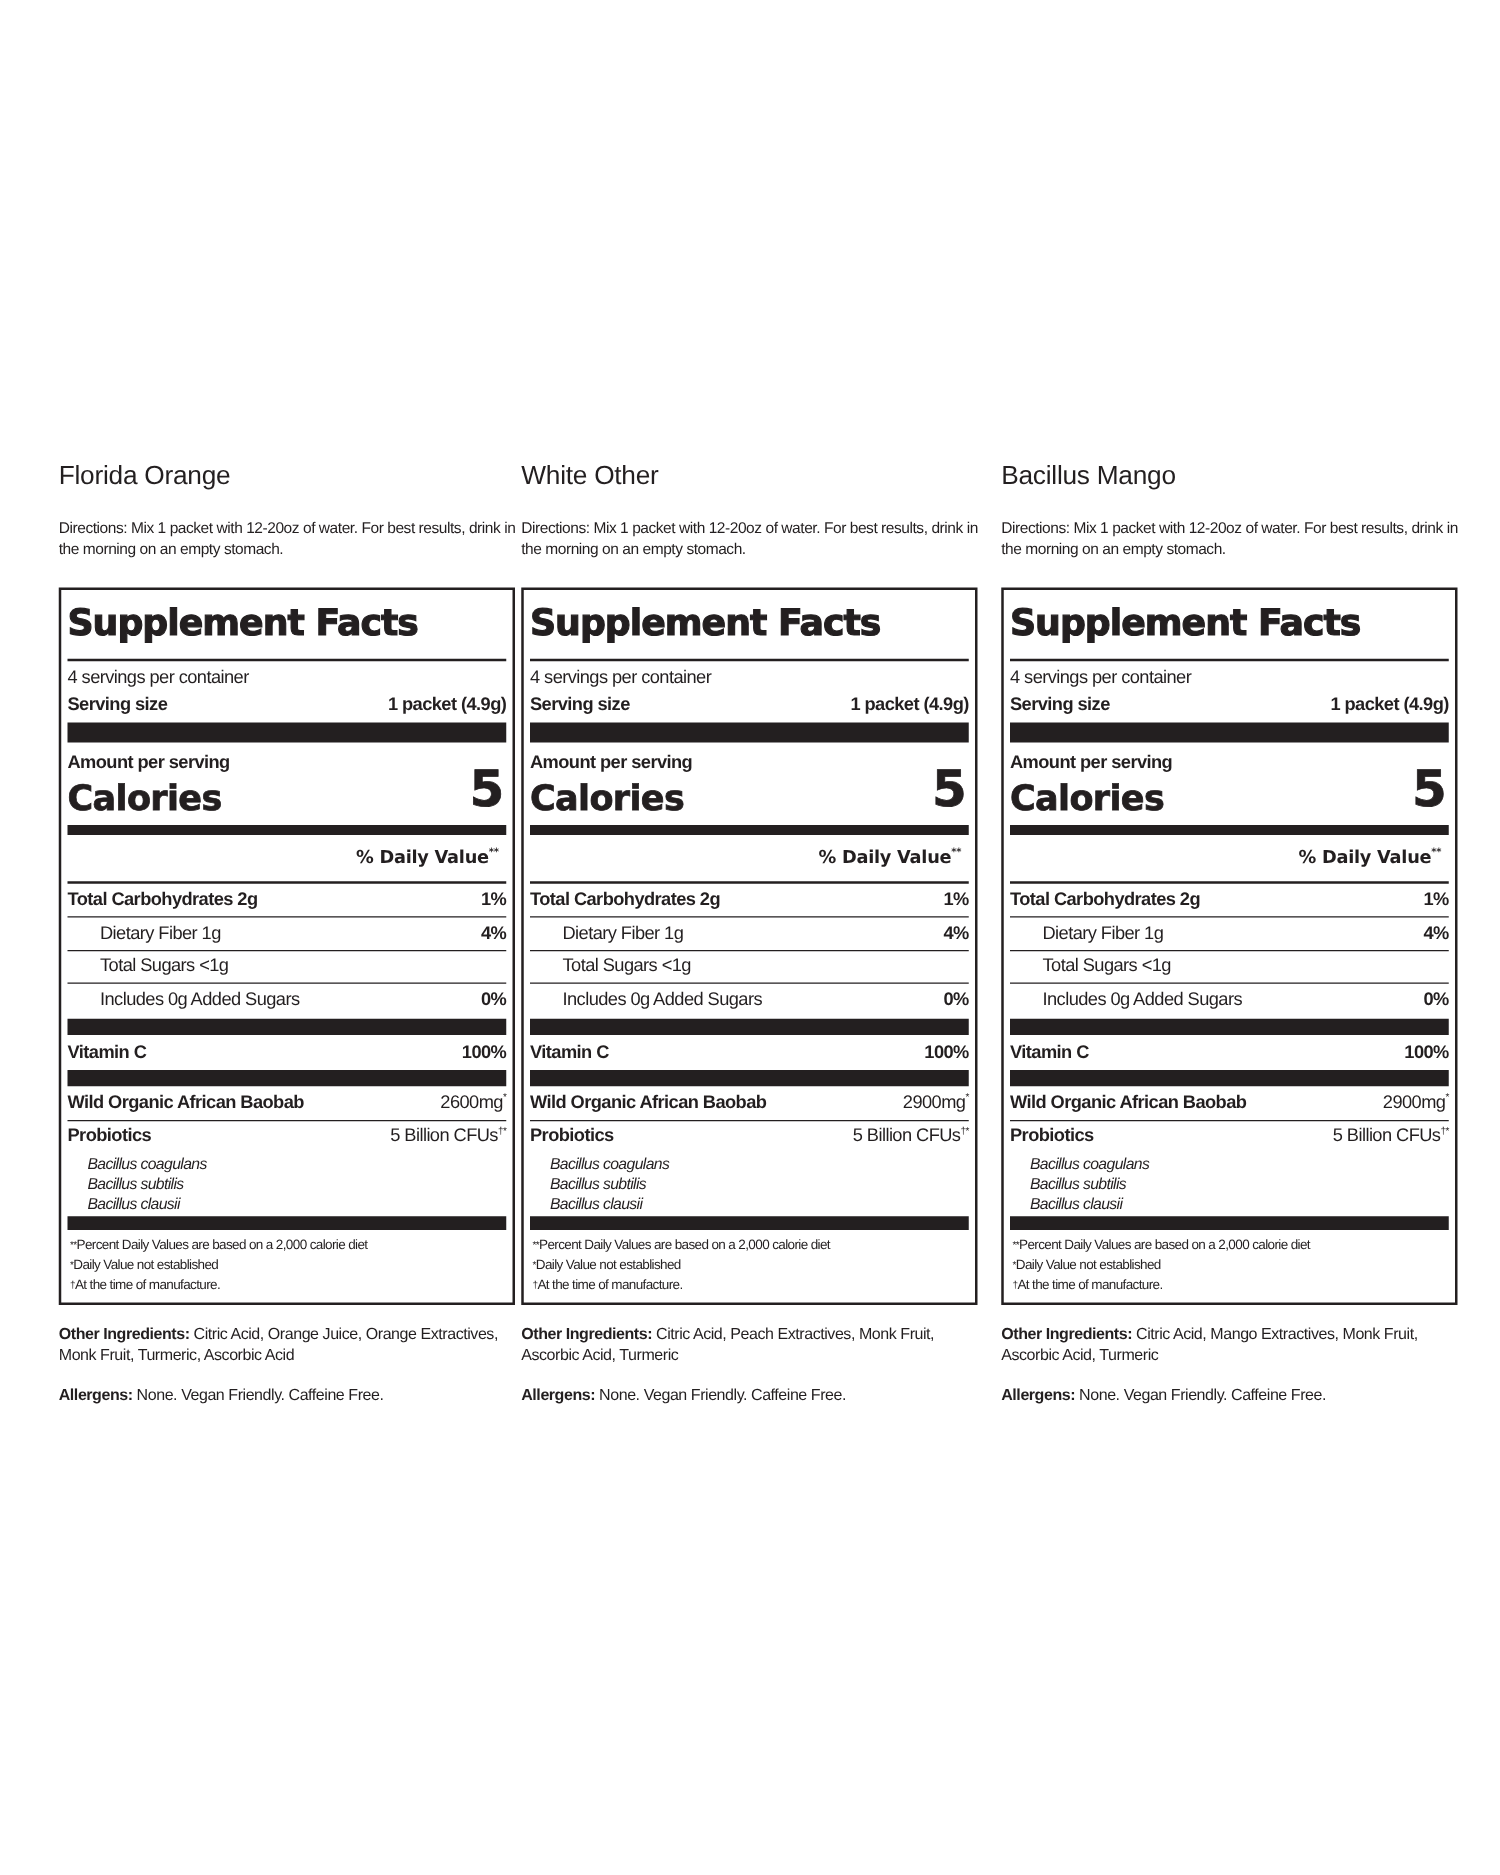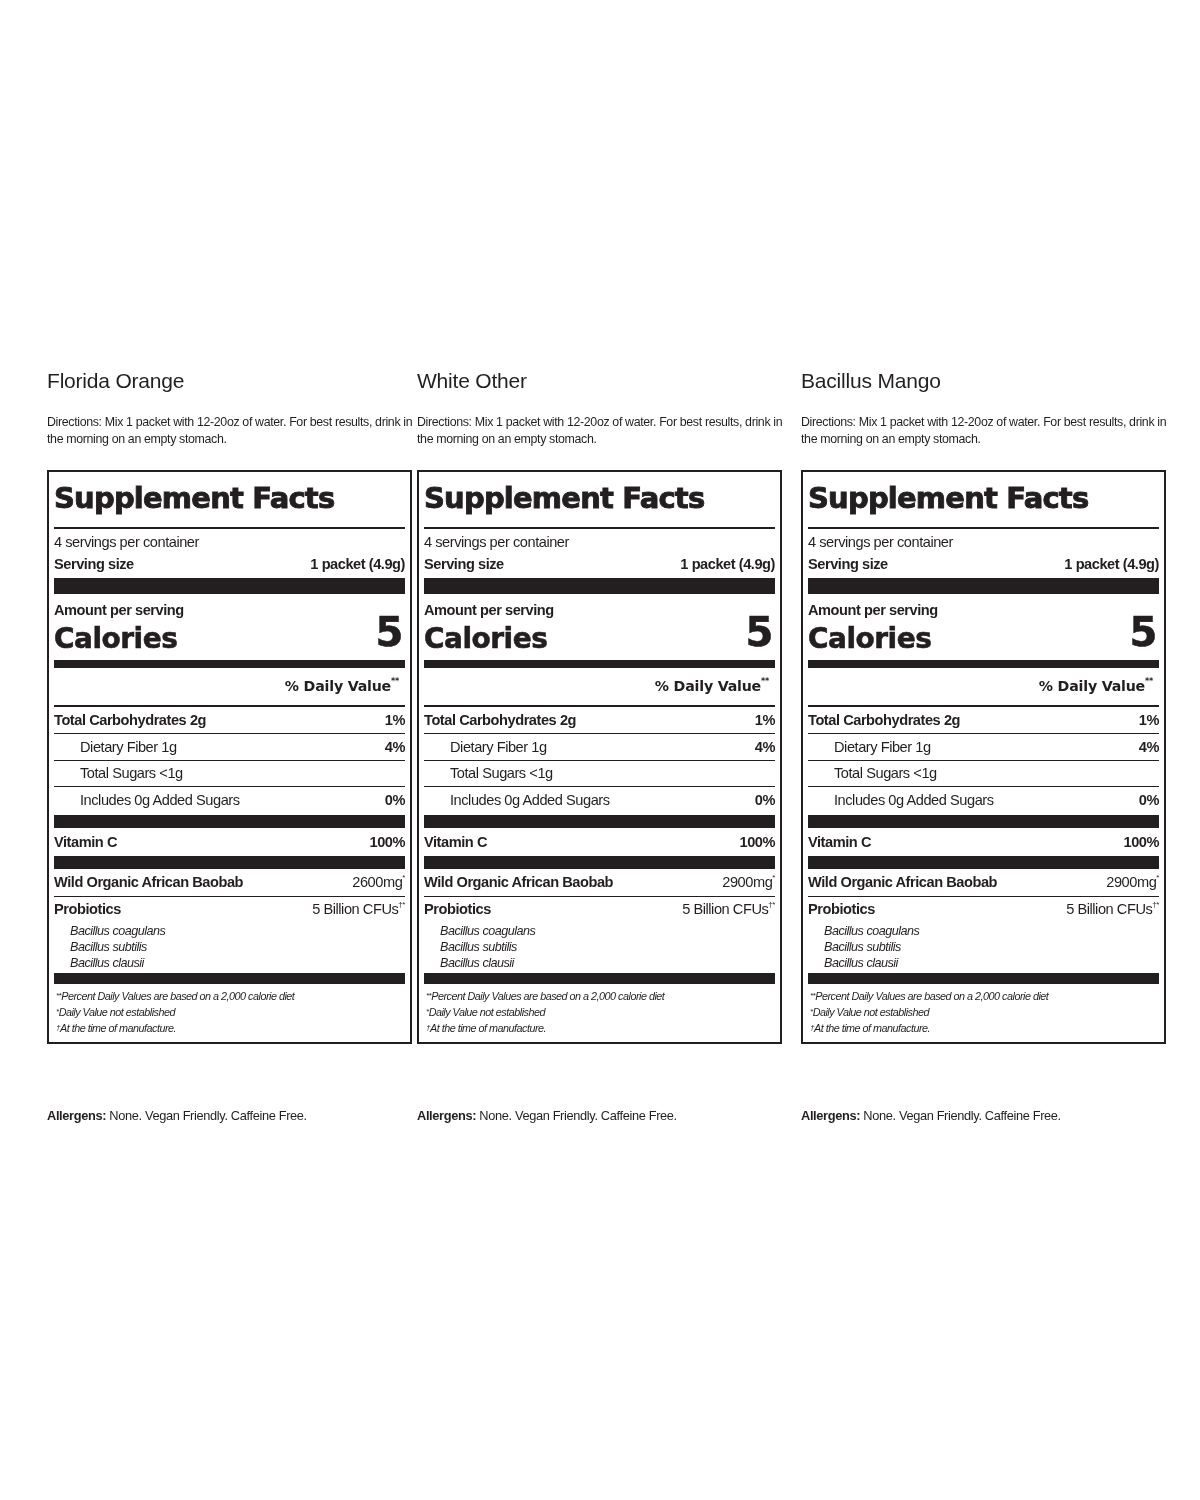--- a/index.html
+++ b/index.html
@@ -15,21 +15,21 @@
   .sf-title { top:3px; font-family:"DejaVu Sans", sans-serif; font-weight:900; font-size:29px; letter-spacing:-0.8px; line-height:46px; white-space:nowrap; -webkit-text-stroke:0.9px #231f20; }
   .hline { position:absolute; left:0; right:0; background:#231f20; }
   .row { position:absolute; left:0; right:0; display:flex; justify-content:space-between; align-items:baseline; font-size:14.6px; letter-spacing:-0.45px; white-space:nowrap; }
   .bold { font-weight:700; }
   .indent { padding-left:26px; }
   .cal-label { font-family:"DejaVu Sans", sans-serif; font-weight:900; font-size:28px; letter-spacing:-0.5px; -webkit-text-stroke:0.6px #231f20; }
   .cal-val { font-family:"DejaVu Sans", sans-serif; font-weight:900; font-size:40px; -webkit-text-stroke:0.6px #231f20; padding-right:2px; }
   .dv-head { justify-content:flex-end; font-family:"DejaVu Sans", sans-serif; font-weight:900; font-size:14.2px; letter-spacing:-0.2px; padding-right:6px; }
   sup { font-size:8px; vertical-align:top; position:relative; top:-1px; }
   .species { position:absolute; left:16px; font-style:italic; font-size:12.6px; letter-spacing:-0.5px; line-height:16px; }
-  .foot { position:absolute; left:2px; font-size:10.8px; letter-spacing:-0.5px; line-height:15.5px; white-space:nowrap;font-style:italic; }
+  .foot { position:absolute; left:2px; font-size:10.8px; letter-spacing:-0.5px; line-height:15.5px; white-space:nowrap; }
   .other { position:absolute; top:1059px; left:0; width:375px; font-size:12.8px; line-height:16.5px; letter-spacing:-0.35px; }
   .allergens { position:absolute; top:1108px; left:0; font-size:12.8px; letter-spacing:-0.35px; white-space:nowrap; }
   .other b, .allergens b { font-weight:700; }
 </style>
 </head>
 <body>
 
 <div id="panels">
   <div class="panel" style="left: 47px;">
     <div class="flavor">Florida Orange</div>
@@ -107,20 +107,21 @@
         <div class="species" style="top:467px;">Bacillus subtilis</div>
         <div class="species" style="top:483px;">Bacillus clausii</div>
         <div class="hline" style="top:501px;height:11px;"></div>
 
         <div class="foot" style="top:517px;"><sup>**</sup><span>Percent Daily Values are based on a 2,000 calorie diet</span></div>
         <div class="foot" style="top:533px;"><sup>*</sup><span>Daily Value not established</span></div>
         <div class="foot" style="top:549px;"><sup>†</sup><span>At the time of manufacture.</span></div>
       </div>
     </div>
 
+    <div class="other"><b>Other Ingredients:</b><span> Citric Acid, Orange Juice, Orange Extractives, Monk Fruit, Turmeric, Ascorbic Acid</span></div>
     <div class="allergens"><b>Allergens:</b><span> None. Vegan Friendly. Caffeine Free.</span></div>
   </div>
 
   <div class="panel" style="left: 417px;">
     <div class="flavor">White Other</div>
     <div class="directions"><b>Directions:</b><span> Mix 1 packet with 12-20oz of water. For best results, drink in the morning on an empty stomach.</span></div>
 
     <div class="label">
       <div class="inner">
         <div class="abs sf-title">Supplement Facts</div>
@@ -193,20 +194,21 @@
         <div class="species" style="top:467px;">Bacillus subtilis</div>
         <div class="species" style="top:483px;">Bacillus clausii</div>
         <div class="hline" style="top:501px;height:11px;"></div>
 
         <div class="foot" style="top:517px;"><sup>**</sup><span>Percent Daily Values are based on a 2,000 calorie diet</span></div>
         <div class="foot" style="top:533px;"><sup>*</sup><span>Daily Value not established</span></div>
         <div class="foot" style="top:549px;"><sup>†</sup><span>At the time of manufacture.</span></div>
       </div>
     </div>
 
+    <div class="other"><b>Other Ingredients:</b><span> Citric Acid, Peach Extractives, Monk Fruit, Ascorbic Acid, Turmeric</span></div>
     <div class="allergens"><b>Allergens:</b><span> None. Vegan Friendly. Caffeine Free.</span></div>
   </div>
 
   <div class="panel" style="left: 801px;">
     <div class="flavor">Bacillus Mango</div>
     <div class="directions"><b>Directions:</b><span> Mix 1 packet with 12-20oz of water. For best results, drink in the morning on an empty stomach.</span></div>
 
     <div class="label">
       <div class="inner">
         <div class="abs sf-title">Supplement Facts</div>
@@ -279,15 +281,16 @@
         <div class="species" style="top:467px;">Bacillus subtilis</div>
         <div class="species" style="top:483px;">Bacillus clausii</div>
         <div class="hline" style="top:501px;height:11px;"></div>
 
         <div class="foot" style="top:517px;"><sup>**</sup><span>Percent Daily Values are based on a 2,000 calorie diet</span></div>
         <div class="foot" style="top:533px;"><sup>*</sup><span>Daily Value not established</span></div>
         <div class="foot" style="top:549px;"><sup>†</sup><span>At the time of manufacture.</span></div>
       </div>
     </div>
 
+    <div class="other"><b>Other Ingredients:</b><span> Citric Acid, Mango Extractives, Monk Fruit, Ascorbic Acid, Turmeric</span></div>
     <div class="allergens"><b>Allergens:</b><span> None. Vegan Friendly. Caffeine Free.</span></div>
   </div>
 </div>
 
 </body></html>

